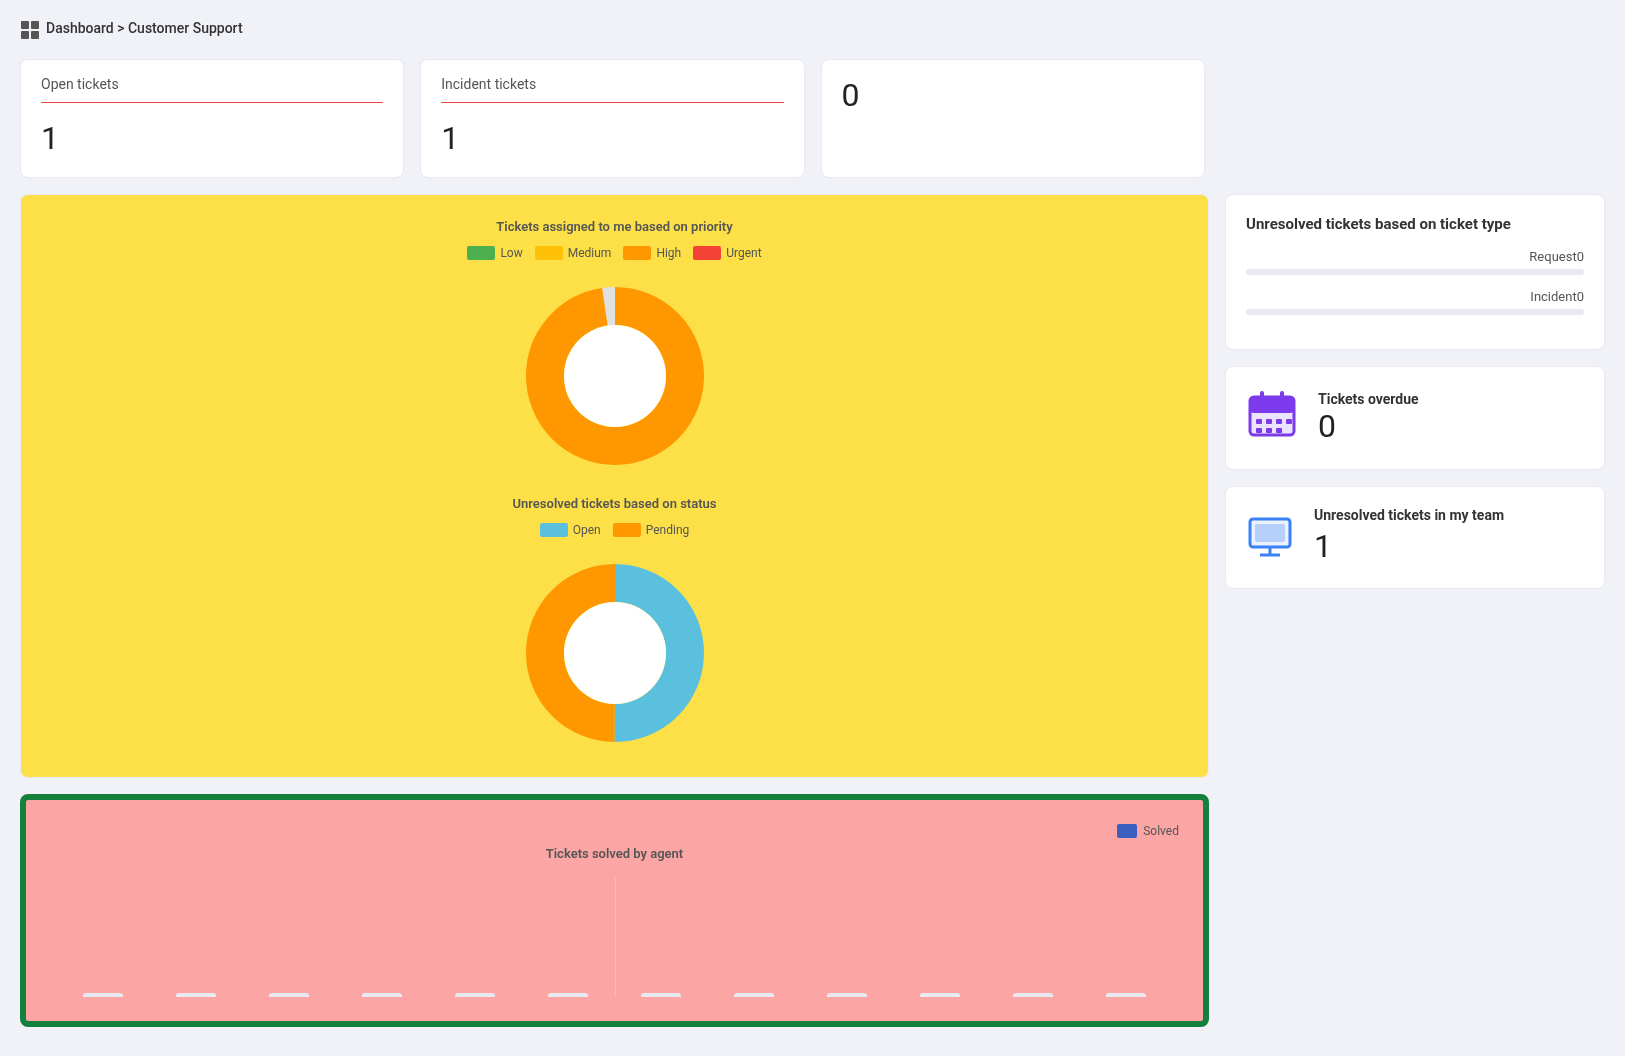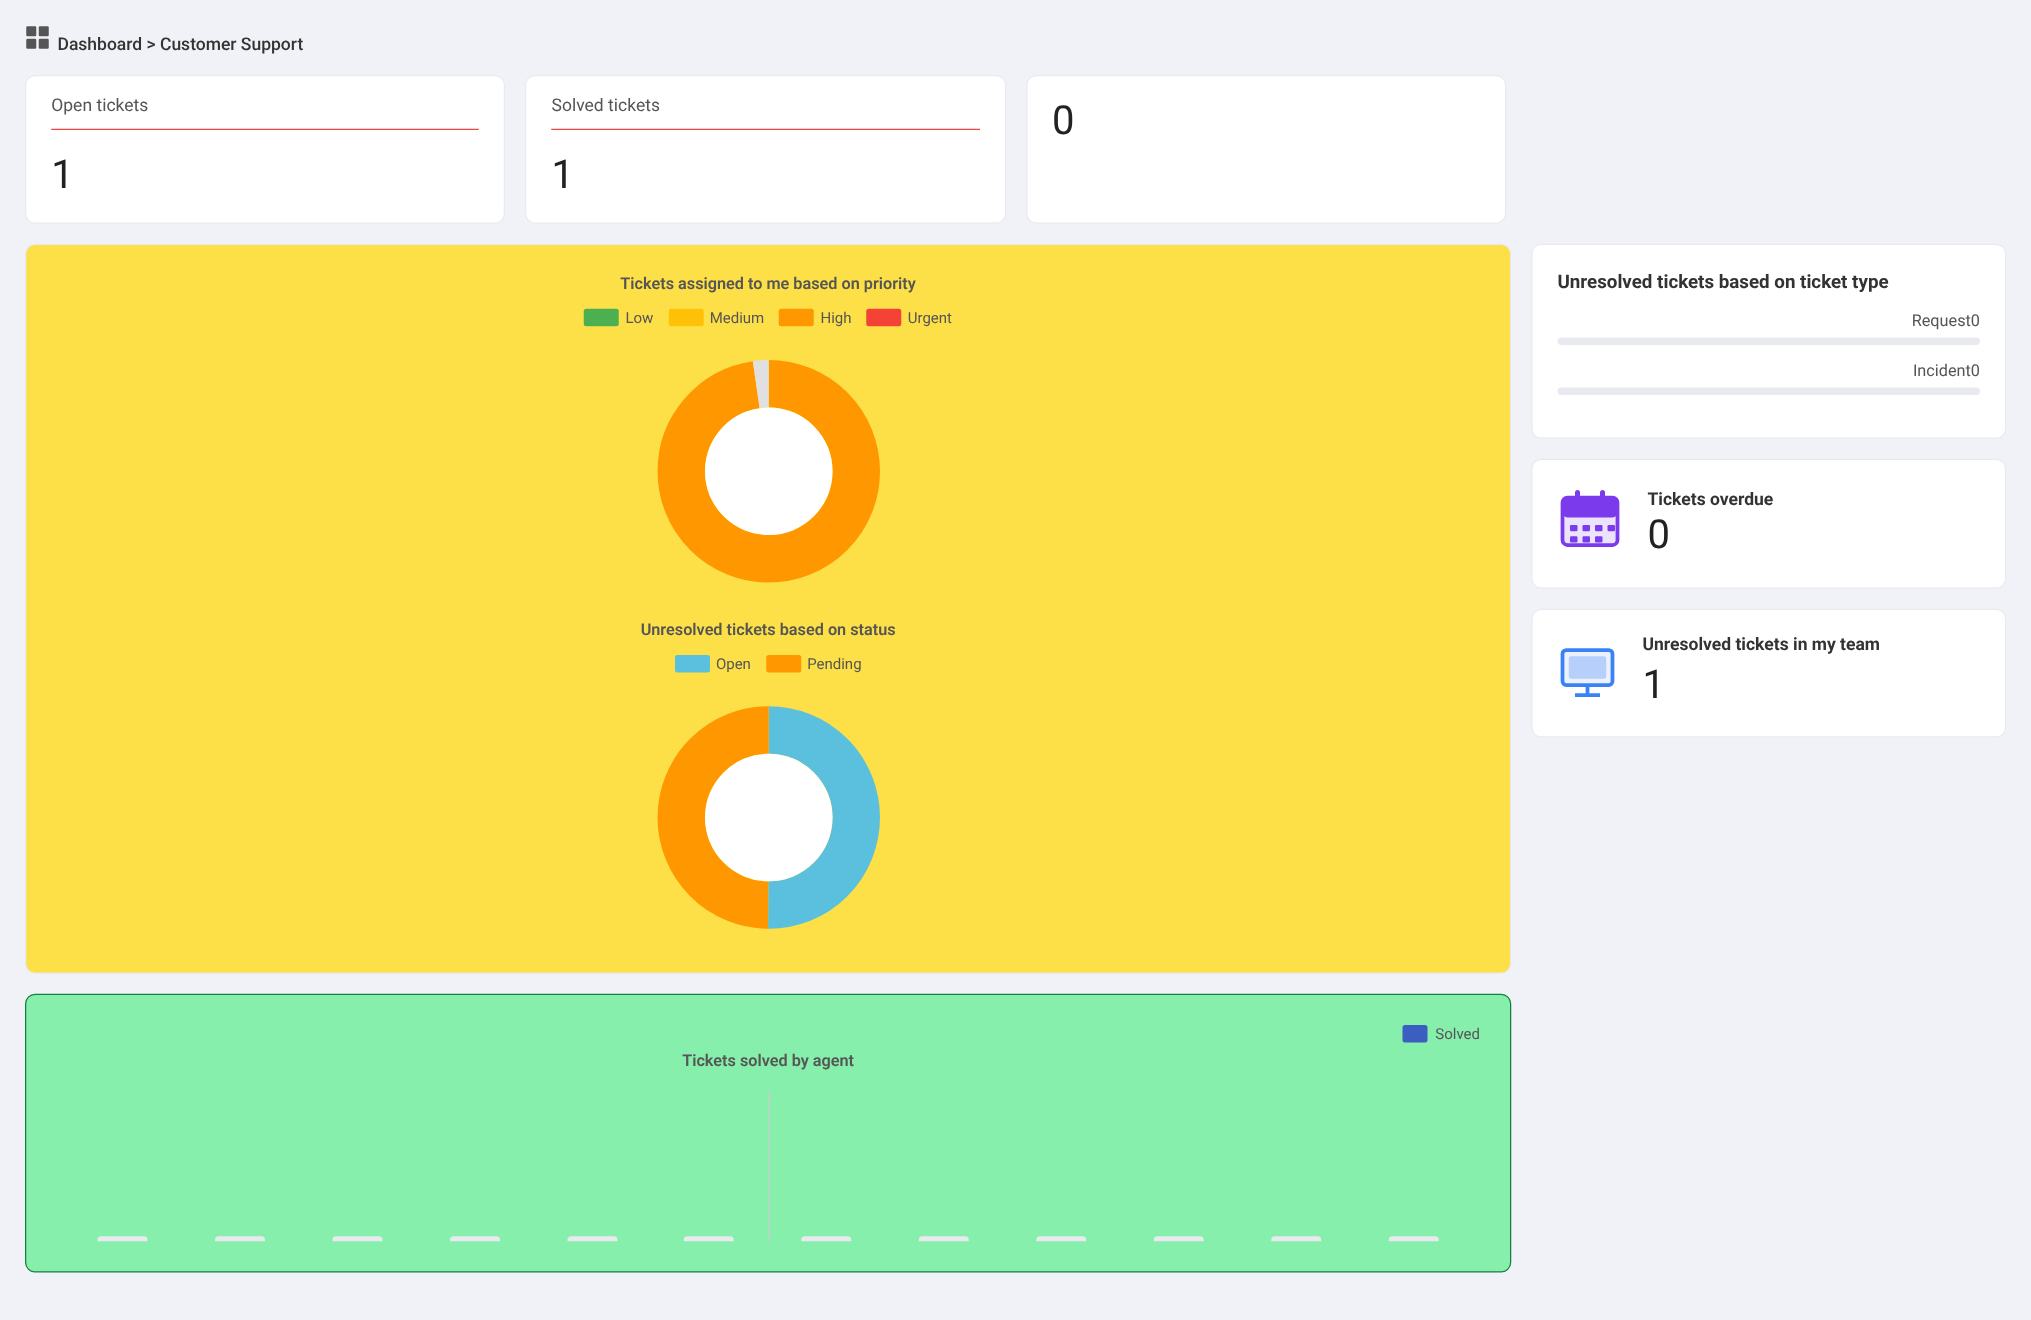--- a/index.html
+++ b/index.html
@@ -4,21 +4,21 @@
   <style>
     * { box-sizing: border-box; margin: 0; padding: 0; }
     body {
       font-family: -apple-system, BlinkMacSystemFont, 'Segoe UI', Roboto, sans-serif;
       background: #f0f2f7;
       padding: 20px;
       min-height: 1056px;
     }
     .breadcrumb {
       display: flex;
-      align-items: flex-end;
+      align-items: flex-start;
       gap: 6px;
       font-size: 14px;
       color: #333;
       margin-bottom: 16px;
       font-weight: 500;
     }
     .stats-row {
       display: grid;
       grid-template-columns: repeat(4, 1fr);
       gap: 16px;
@@ -91,24 +91,24 @@
     .legend-color {
       width: 28px;
       height: 14px;
       border-radius: 2px;
     }
     .donut-container {
       width: 200px;
       height: 200px;
     }
     .solved-card {
-      background: #86efac;
+      background: #fca5a5;
       border-radius: 8px;
       padding: 24px;
-      border: 1px solid #15803d;
+      border: 6px solid #15803d;
       min-height: 200px;
     }
     .solved-title {
       font-size: 13px;
       font-weight: 600;
       color: #555;
       margin-bottom: 16px;
       text-align: center;
     }
     .bar-chart-area {
@@ -245,21 +245,21 @@
   </span>
   <span>Dashboard &gt; Customer Support</span>
 </div>
 
 <div class="stats-row">
   <div class="stat-card">
     <div class="stat-card-title">Open tickets</div>
     <div class="stat-card-value">1</div>
   </div>
   <div class="stat-card">
-    <div class="stat-card-title">Solved tickets</div>
+    <div class="stat-card-title">Incident tickets</div>
     <div class="stat-card-value">1</div>
   </div>
   <div class="stat-card">
     <div class="stat-card-value">0</div>
   </div>
 </div>
 
 <div class="main-grid">
 
   <div class="left-col">

